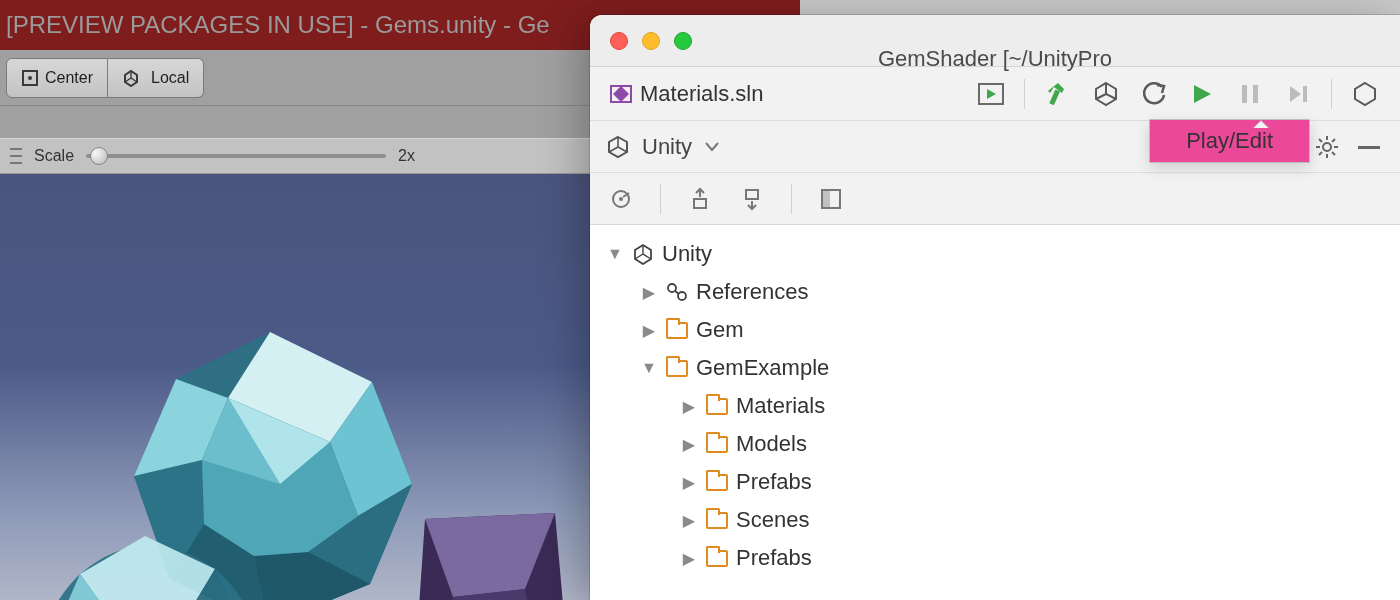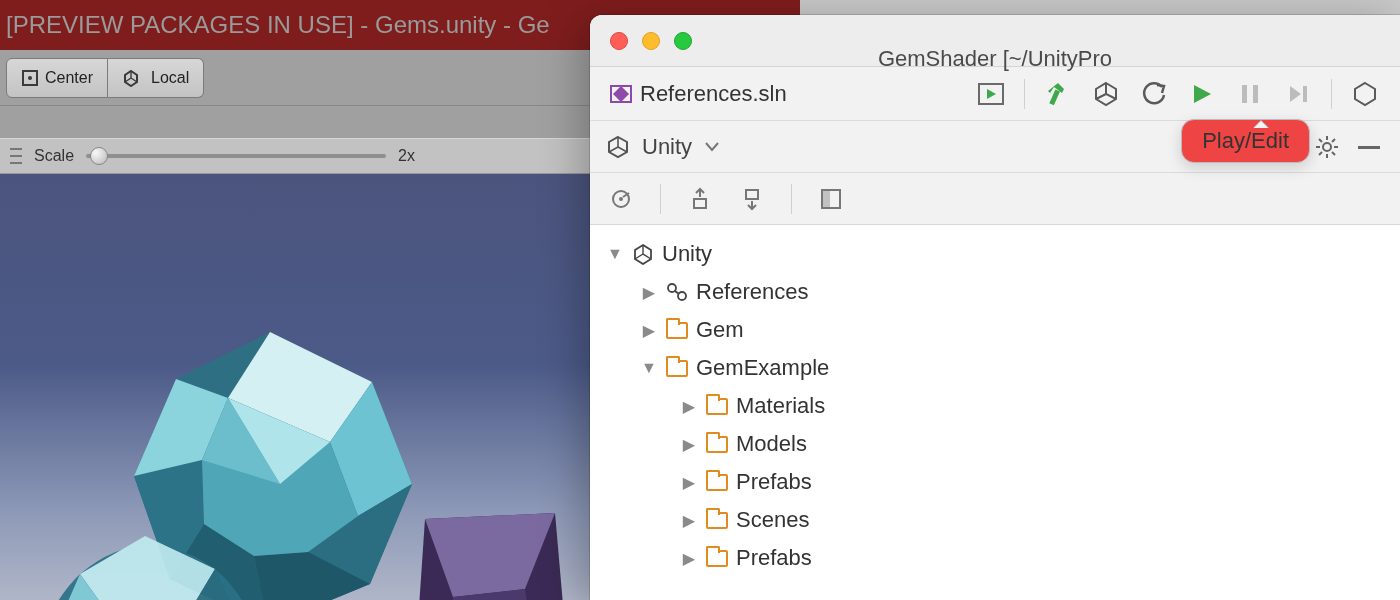--- a/index.html
+++ b/index.html
@@ -34,21 +34,21 @@
 .dot.r{background:#ff5f56;border:1px solid #e1443b;} .dot.y{background:#ffbd2e;border:1px solid #dfa022;} .dot.g{background:#27c93f;border:1px solid #1fa532;}
 .win-title { position:absolute; left:50%; transform:translateX(-50%); font-size:22px; color:#4a4a4a; white-space:nowrap;margin-top:36px; }
 .tool-row { height:54px; display:flex; align-items:center; padding:0 20px; background:#f2f2f2; border-bottom:1px solid #dcdcdc; gap:18px; }
 .sln { display:flex; align-items:center; gap:8px; font-size:22px; color:#333; }
 .tool-row .spacer { flex:1; }
 .ticon { width:30px; height:30px; display:flex; align-items:center; justify-content:center; cursor:pointer; color:#555; position:relative; }
 .ticon.green { color:#3fa84a; }
 .ticon.dis { color:#b6b6b6; cursor:default; }
 .ticon.hl::before { content:""; position:absolute; left:-6px; top:-5px; width:42px; height:40px; background:#e2e2e2; border-radius:5px; z-index:-1; }
 .sep { width:1px; height:30px; background:#d0d0d0; }
-.tooltip { position:absolute; top:104px; right:90px; padding:8px 20px; background:#ef4444; border:1px solid #bcbcbc; border-radius:13px; font-size:22px; color:#333; box-shadow:0 5px 15px rgba(0,0,0,0.15); z-index:5; }
+.tooltip { position:absolute; top:104px; right:90px; padding:8px 36px; background:#ec4899; border:1px solid #bcbcbc; border-radius:1px; font-size:22px; color:#333; box-shadow:0 5px 15px rgba(0,0,0,0.15); z-index:5; }
 .tooltip::before{content:"";position:absolute;top:-8px;right:40px;border:8px solid transparent;border-bottom-color:#bcbcbc;}
 .tooltip::after {content:"";position:absolute;top:-6px;right:41px;border:7px solid transparent;border-bottom-color:#f4f4f4;}
 .context-row { height:52px; display:flex; align-items:center; padding:0 16px; background:#f2f2f2; border-bottom:1px solid #dcdcdc; gap:12px; font-size:22px; color:#444; }
 .context-row .fill{flex:1;}
 .icon-row { height:52px; display:flex; align-items:center; padding:0 16px; gap:22px; background:#f2f2f2; border-bottom:1px solid #d8d8d8; color:#767676; }
 .icon-row .sep{margin:0 2px;}
 .tree { flex:1; background:#fff; padding:10px 6px; font-size:22px; color:#333; overflow:hidden; }
 .tree-row { display:flex; align-items:center; gap:8px; height:38px; cursor:pointer; }
 .indent0{padding-left:10px;} .indent1{padding-left:44px;} .indent2{padding-left:84px;}
 .arrow { width:18px; display:flex; justify-content:center; color:#8a8a8a; font-size:16px; }
@@ -161,21 +161,21 @@
   </div>
 
   <div class="tool-row">
     <div class="sln">
       <span>
         <svg width="22" height="22">
             <rect x="1" y="3" width="20" height="16" fill="none" stroke="#8d4aa8" stroke-width="2"></rect>
             <path d="M11 3 L19 11 L11 19 L3 11 Z" fill="#8d4aa8"></path>
           </svg>
       </span>
-      <span>References.sln</span>
+      <span>Materials.sln</span>
     </div>
     <div class="spacer"></div>
     <div class="ticon">
       <svg width="26" height="22">
           <rect x="1" y="1" width="24" height="20" fill="none" stroke="#6a6a6a" stroke-width="2"></rect>
           <path d="M9 6 L18 11 L9 16 Z" fill="#3fa84a"></path>
         </svg>
     </div>
     <div class="sep"></div>
     <div class="ticon green">

